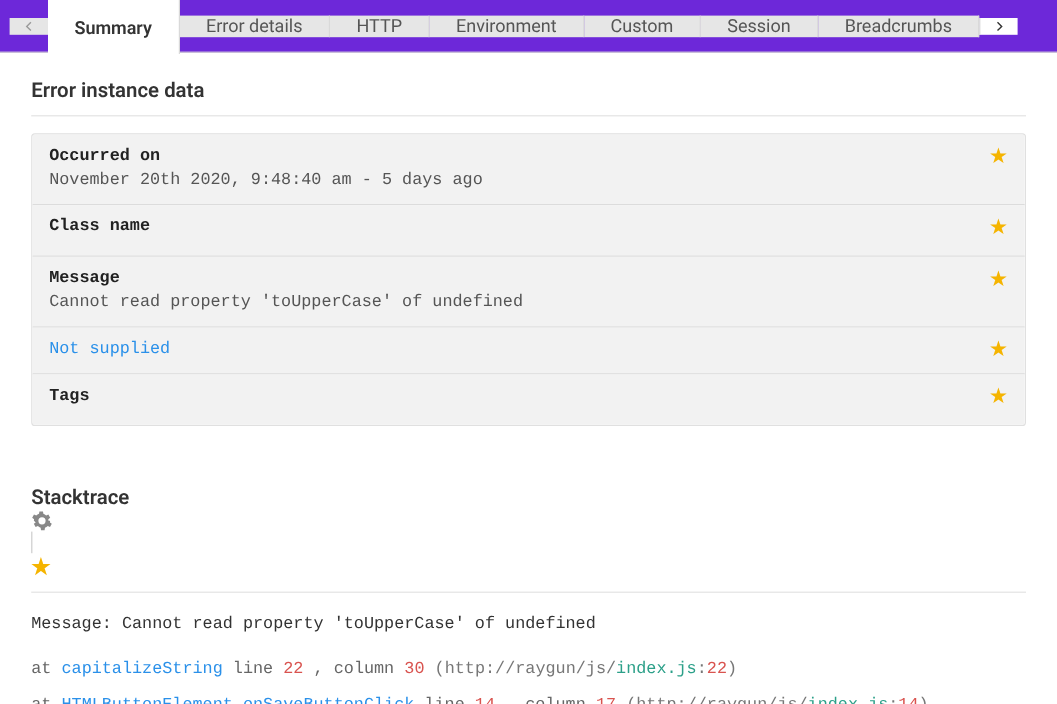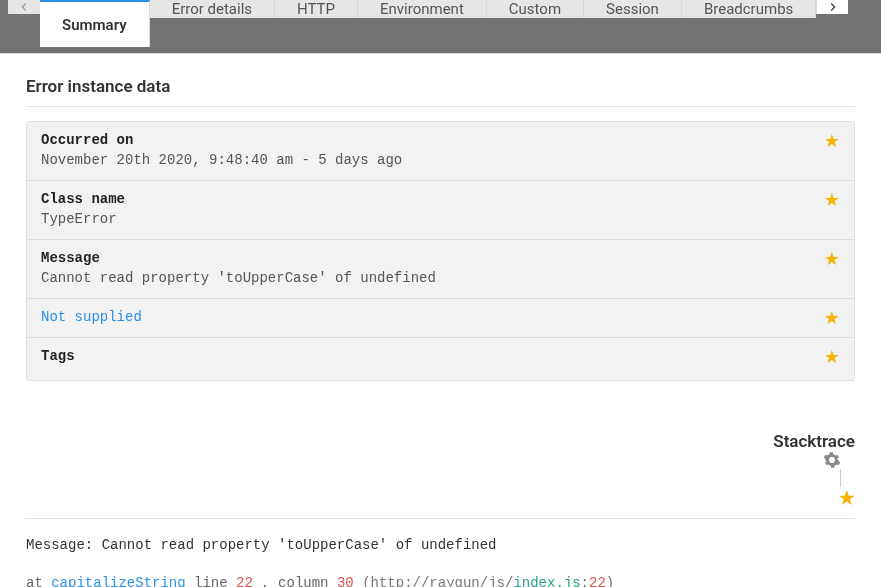--- a/index.html
+++ b/index.html
@@ -9,24 +9,24 @@
   width: 881px;
   height: 587px;
   overflow: hidden;
   color: #333;
 }
 .mono { font-family: "Courier New", Courier, monospace; }
 
 
 .tabbar {
   display: flex;
-  align-items: flex-start;
-  background: #737373;
+  align-items: center;
+  background: #6d28d9;
   border-bottom: 1px solid #d9d9d9;
-  height: 54px;
+  height: 44px;
   padding-left: 8px;
 }
 .tabbar .scroll-btn {
   width: 32px;
   display: flex;
   align-items: center;
   justify-content: center;
   background: #e6e6e6;
   color: #9a9a9a;
   cursor: pointer;
@@ -61,21 +61,21 @@
 
 
 .content { padding: 0 26px; }
 .section-title {
   font-size: 17px;
   font-weight: 600;
   color: #333;
   padding: 22px 0 10px;
   border-bottom: 1px solid #e3e3e3;
   display: flex;
-  align-items: flex-end;
+  align-items: flex-start;
 }
 .section-title .spacer { flex: 1; }
 .gear { color: #888; margin-right: 14px; display: inline-flex; cursor: pointer; }
 
 
 .info-panel {
   margin-top: 14px;
   border: 1px solid #e0e0e0;
   border-radius: 3px;
   overflow: hidden;
@@ -179,21 +179,20 @@
 
   <div class="info-panel">
     <div class="info-row">
       <span class="star">★</span>
       <div class="label mono">Occurred on</div>
       <div class="value mono">November 20th 2020, 9:48:40 am - 5 days ago</div>
     </div>
     <div class="info-row">
       <span class="star">★</span>
       <div class="label mono">Class name</div>
-      <div class="value mono">TypeError</div>
     </div>
     <div class="info-row">
       <span class="star">★</span>
       <div class="label mono">Message</div>
       <div class="value mono">Cannot read property 'toUpperCase' of undefined</div>
     </div>
     <div class="info-row">
       <span class="star">★</span>
       <div class="value link mono">Not supplied</div>
     </div>

